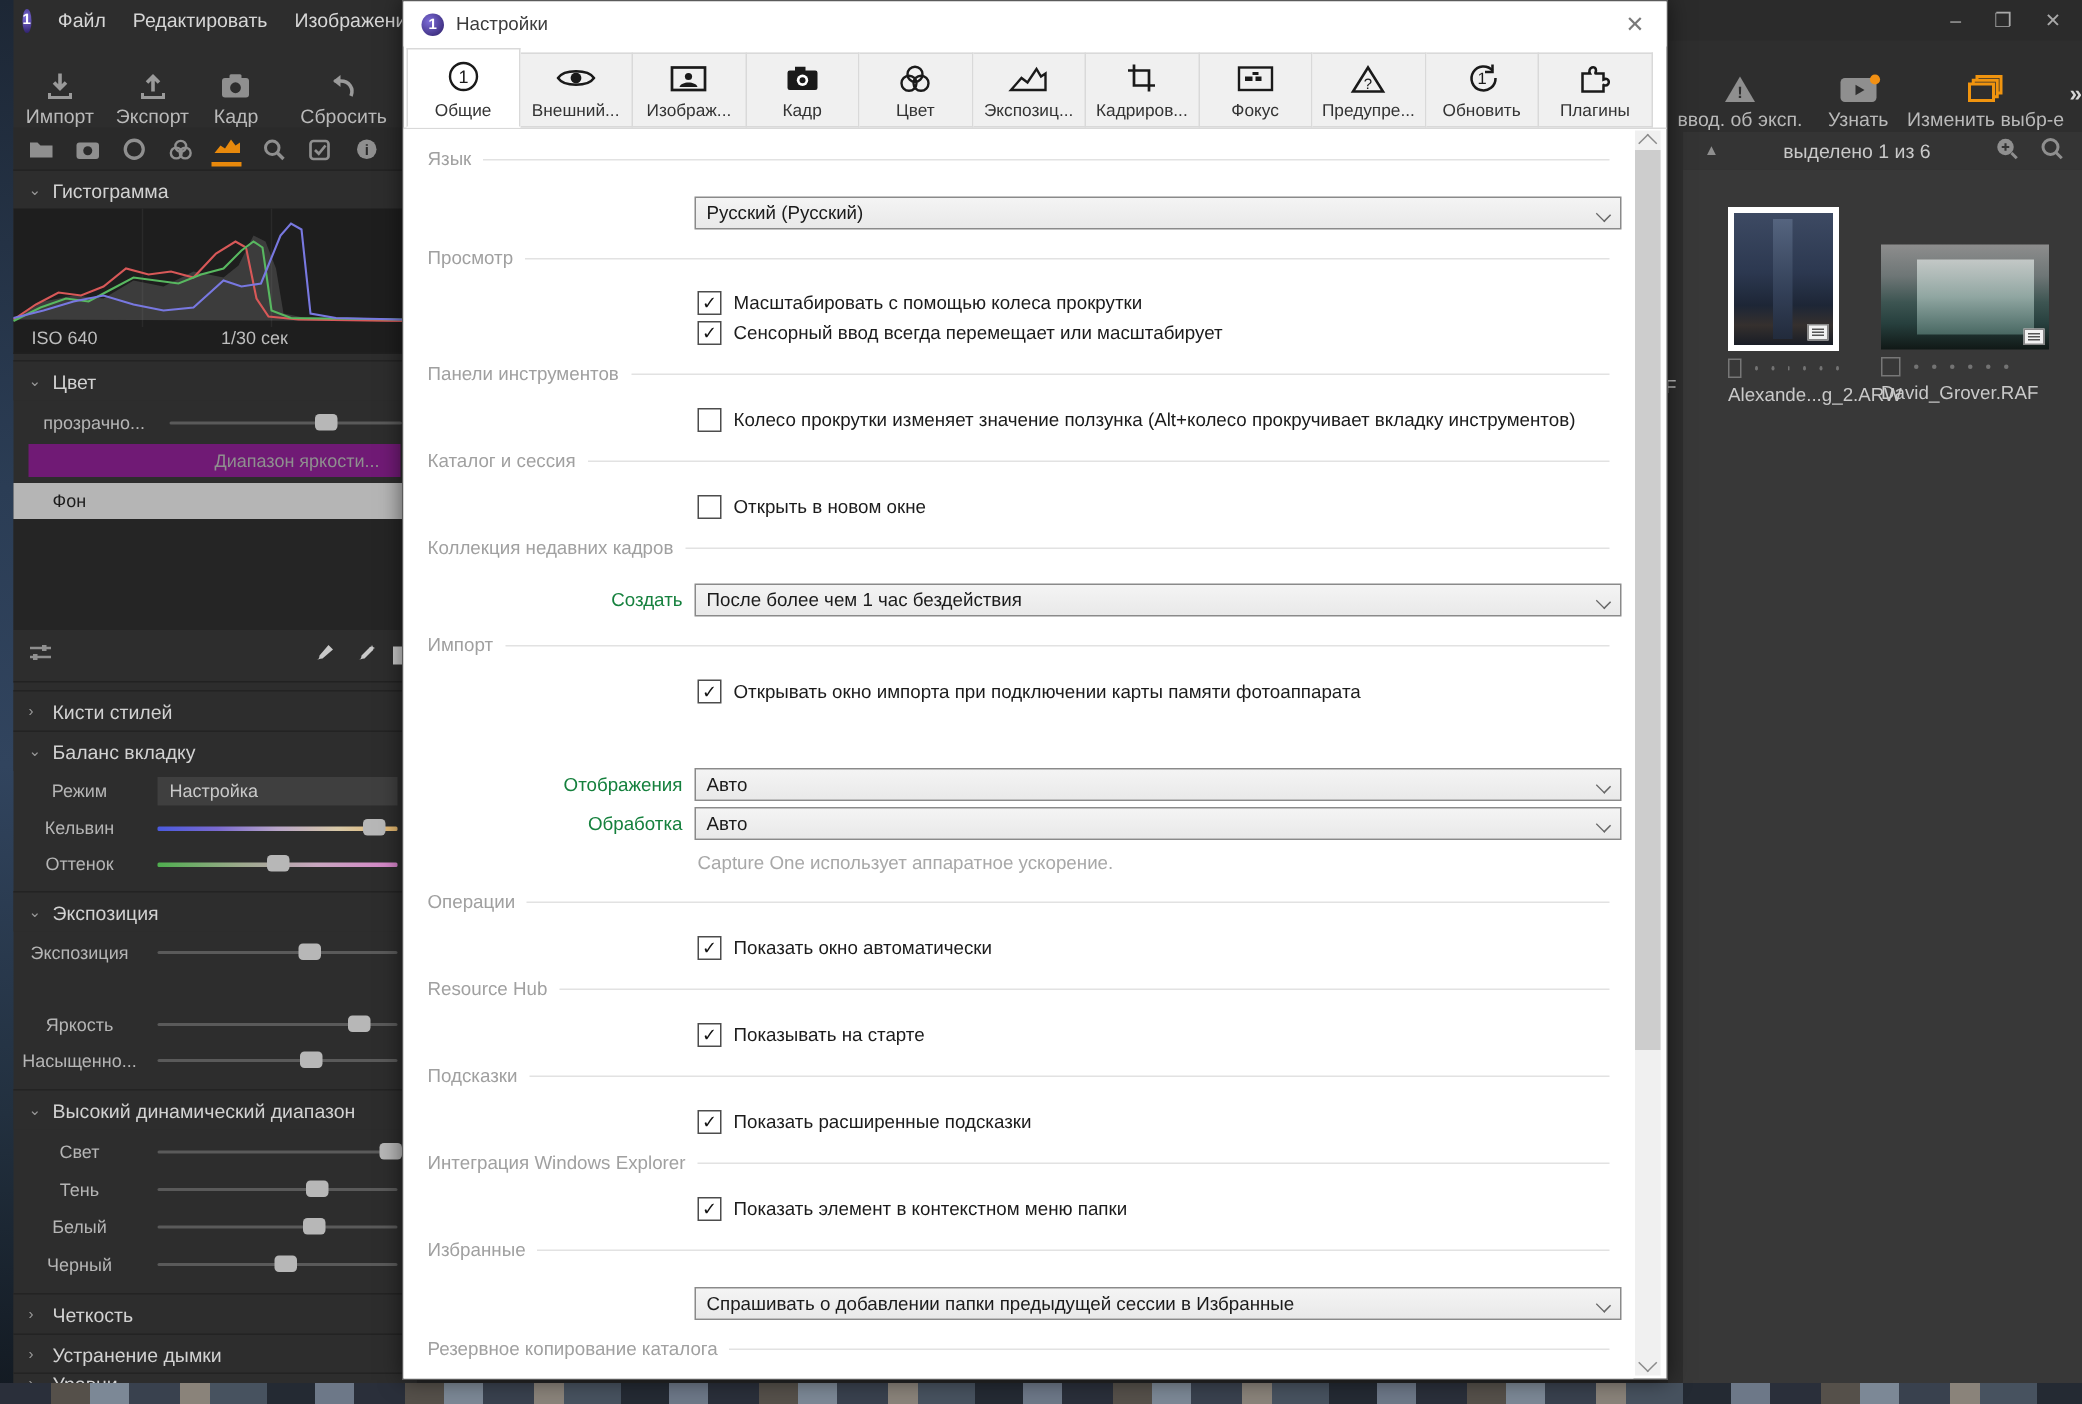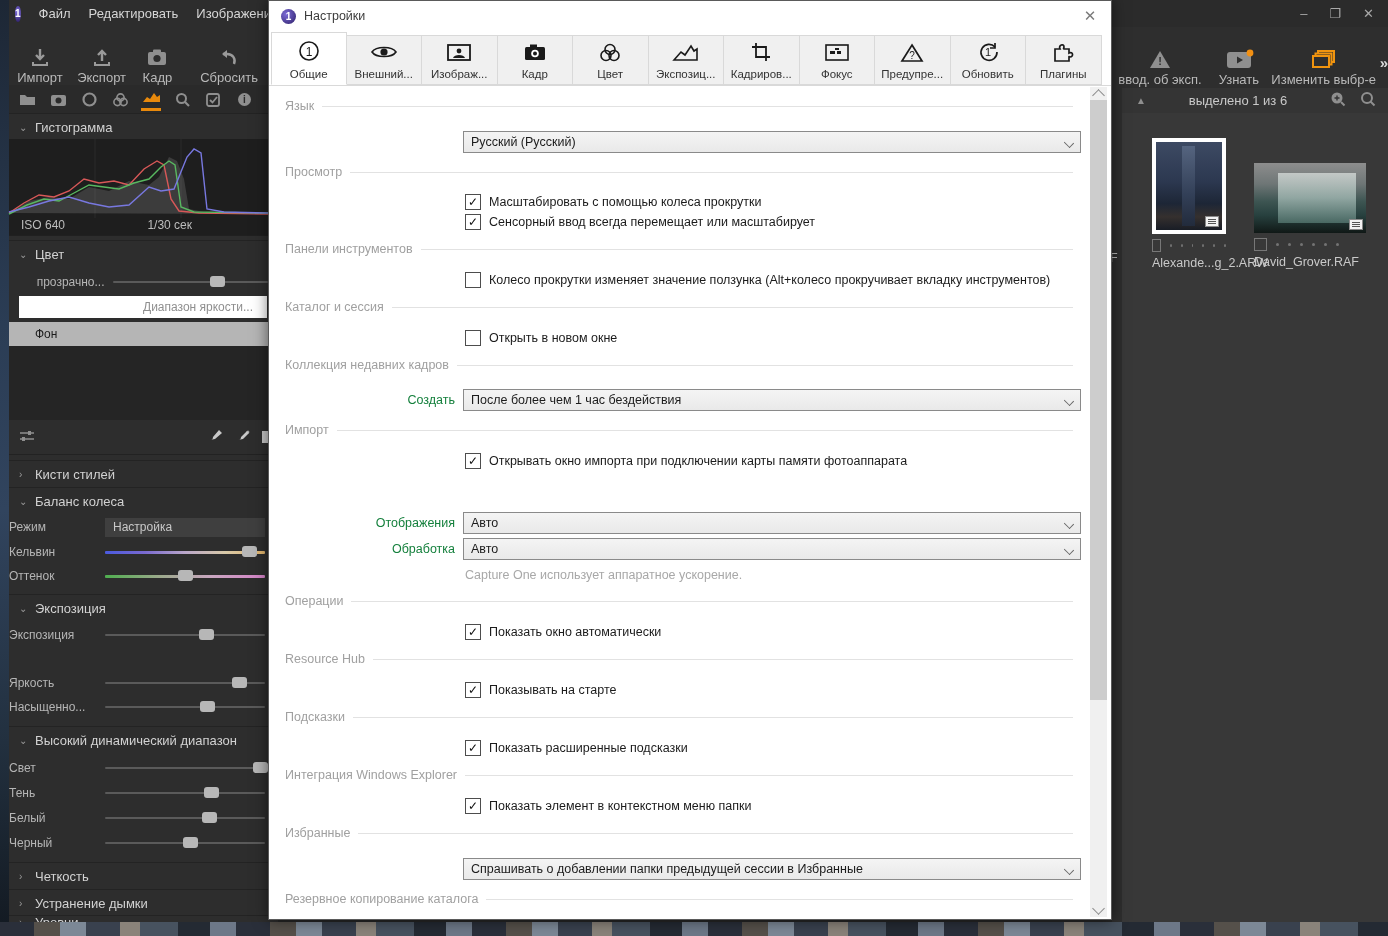--- a/index.html
+++ b/index.html
@@ -15,26 +15,26 @@
   #main-toolbar{left:9px;top:27px;width:259px;height:58px;display:flex;align-items:flex-end;padding-bottom:4px;}
   .tbtn{display:flex;flex-direction:column;align-items:center;color:#b9b9b9;font-size:13px;gap:3px;}
   .tbtn svg{display:block;}
   #tooltab-row{left:9px;top:85px;width:259px;height:28px;background:#2a2a2a;display:flex;align-items:center;gap:11px;padding-left:8px;border-bottom:1px solid #222;}
   #tooltab-row .tt{width:20px;height:18px;display:flex;align-items:center;justify-content:center;}
   .sec-hdr{display:flex;align-items:center;gap:8px;font-size:13px;color:#d2d2d2;padding-left:10px;height:26px;border-top:1px solid #232323;background:#2d2d2d;}
   .chev{color:#9a9a9a;font-size:10px;width:8px;display:inline-block;}
   #histo-box{left:9px;top:139px;width:259px;height:79px;background:#1e1e1e;}
   #histo-info{left:9px;top:218px;width:259px;height:18px;background:#1e1e1e;font-size:12px;color:#bdbdbd;display:flex;justify-content:space-between;padding:0 12px 0 12px;box-sizing:border-box;border-bottom:1px solid #202020;}
   .srow{position:absolute;height:24px;display:flex;align-items:center;font-size:12px;color:#b5b5b5;width:259px;left:9px;}
-  .srow .lbl{width:88px;text-align:left;padding-right:8px;white-space:nowrap;overflow:hidden;}
+  .srow .lbl{width:88px;text-align:center;padding-right:8px;white-space:nowrap;overflow:hidden;}
   .track{position:relative;height:2px;background:#5a5a5a;width:160px;border-radius:1px;}
   .track .handle{position:absolute;top:-5px;width:15px;height:11px;background:#b7b7b7;border-radius:3px;margin-left:-7px;}
   .track.kelvin{background:linear-gradient(90deg,#4a5adf,#7a6ad0,#b9a6c9,#d8c9a8,#e2b46a);height:3px;}
   .track.tint{background:linear-gradient(90deg,#4fae4f,#9aa98a,#c9a6c0,#d583c8);height:3px;}
-  #range-btn{left:19px;top:296px;width:248px;height:22px;background:#ffffff;color:#8f8f8f;font-size:12px;display:flex;align-items:center;justify-content:flex-end;padding-right:14px;box-sizing:border-box;}
+  #range-btn{left:19px;top:296px;width:248px;height:22px;background:#701a75;color:#8f8f8f;font-size:12px;display:flex;align-items:center;justify-content:flex-end;padding-right:14px;box-sizing:border-box;}
   #layer-bg-row{left:9px;top:322px;width:259px;height:24px;background:#b5b5b5;color:#1c1c1c;font-size:12px;display:flex;align-items:center;padding-left:26px;box-sizing:border-box;}
   #layers-empty{left:9px;top:346px;width:259px;height:74px;background:#252525;}
   #layers-foot{left:9px;top:420px;width:259px;height:34px;background:#2d2d2d;display:flex;align-items:center;border-bottom:1px solid #222;}
   .wb-val{background:#3f3f3f;color:#c9c9c9;font-size:12px;height:19px;display:flex;align-items:center;padding-left:8px;width:152px;}
 
   
   #filmstrip{left:0;top:922px;width:1388px;height:14px;
     background:repeating-linear-gradient(90deg,#2a2f3a 0 34px,#55504a 34px 60px,#7c8896 60px 86px,#39414e 86px 120px,#8a837a 120px 140px,#47525f 140px 178px,#242a33 178px 210px,#6d7888 210px 236px);}
 
   
@@ -199,21 +199,21 @@
   <div id="histo-info" class="abs">
     <span>ISO 640</span>
     <span style="margin-right:64px">1/30 сек</span>
   </div>
 
   <div class="abs sec-hdr" style="left:9px;top:240px;width:259px">
     <span class="chev">⌄</span>
     <span>Цвет</span>
   </div>
   <div class="srow" style="top:270px">
-    <span class="lbl" style="text-align:right;padding-left:12px;width:86px">прозрачно...</span>
+    <span class="lbl" style="text-align:center;padding-left:12px;width:86px">прозрачно...</span>
     <span class="track">
         <span class="handle" style="left:67%"></span>
       </span>
   </div>
   <div id="range-btn" class="abs">Диапазон яркости...</div>
   <div id="layer-bg-row" class="abs">Фон</div>
   <div id="layers-empty" class="abs"></div>
   <div id="layers-foot" class="abs">
     <span style="margin-left:10px"><svg width="16" height="12">
           <path d="M1 3h14M1 9h14" stroke="#8f8f8f" stroke-width="1.6"></path>
@@ -229,21 +229,21 @@
         </svg></span>
     <span style="width:8px;height:12px;background:#c9c9c9;margin-right:-2px"></span>
   </div>
 
   <div class="abs sec-hdr" style="left:9px;top:460px;width:259px">
     <span class="chev">›</span>
     <span>Кисти стилей</span>
   </div>
   <div class="abs sec-hdr" style="left:9px;top:487px;width:259px">
     <span class="chev">⌄</span>
-    <span>Баланс колеса</span>
+    <span>Баланс вкладку</span>
   </div>
   <div class="srow" style="top:515px">
     <span class="lbl">Режим</span>
     <span class="wb-val">Настройка</span>
   </div>
   <div class="srow" style="top:540px">
     <span class="lbl">Кельвин</span>
     <span class="track kelvin">
         <span class="handle" style="left:90%"></span>
       </span>

